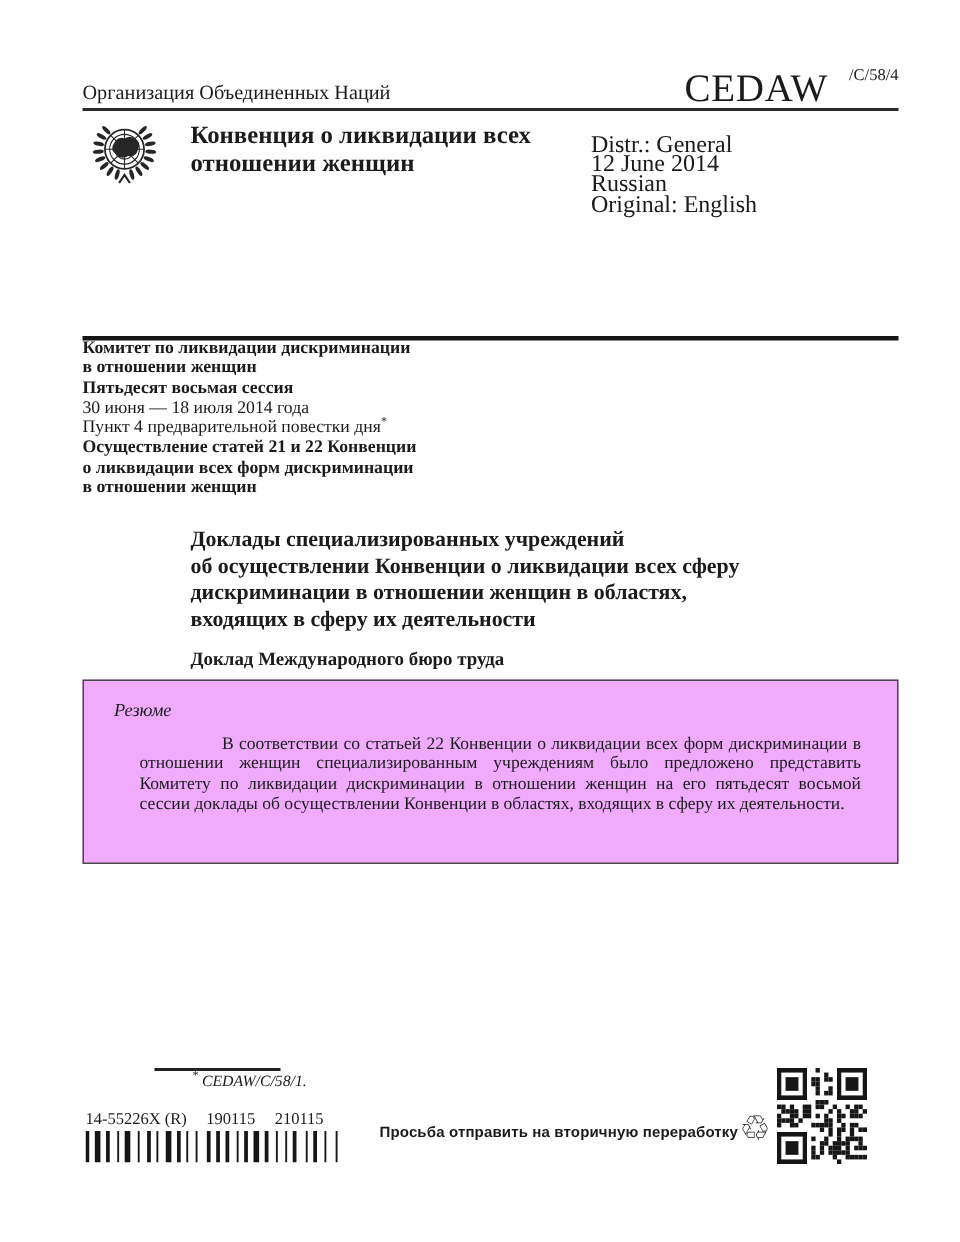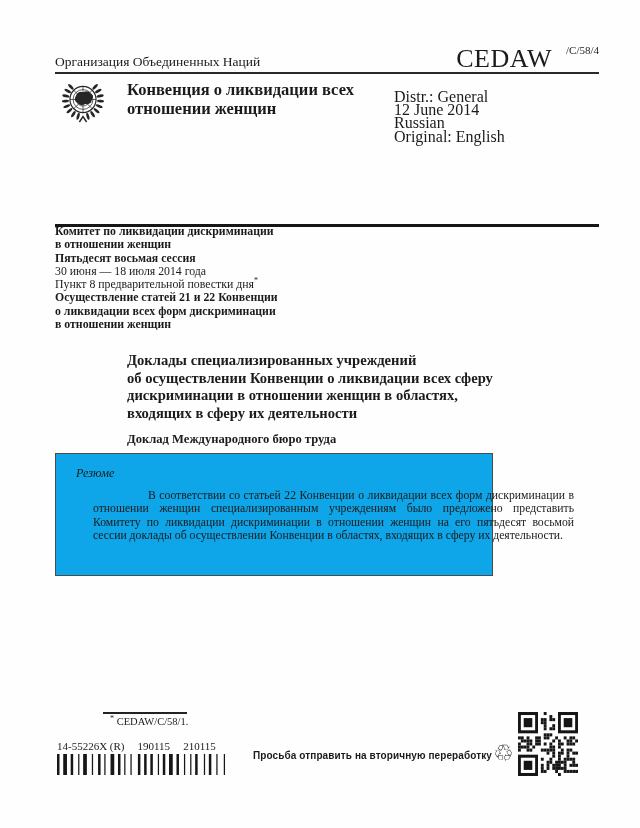--- a/index.html
+++ b/index.html
@@ -27,31 +27,31 @@
   .distr-block { left:394px; top:90px; font-size:16px; line-height:13.2px; }
 
   .committee { left:55px; top:225px; font-size:11.8px; line-height:13.3px; }
   .committee .b { font-weight:bold; }
   .sup { font-size:8px; vertical-align:super; line-height:0; }
 
   .main-title { left:127px; top:352px; font-size:14.6px; font-weight:bold; line-height:17.6px; }
   .subtitle { left:127px; top:432px; font-size:12.6px; font-weight:bold; }
 
   .summary-box {
-    left:55px; top:453px; width:438px; height:123px;
-    border:1.5px solid #4a4a4a; background:#0ea5e9;
+    left:55px; top:453px; width:544px; height:123px;
+    border:1.5px solid #4a4a4a; background:#f0abfc;
   }
   .summary-label { position:absolute; left:20px; top:12px; font-style:italic; font-size:12.2px; }
   .summary-body {
     position:absolute; left:37px; top:35px; width:481px;
     font-size:11.7px; line-height:13.4px; text-align:justify; text-indent:55px;
   }
 
   .footnote-rule { left:103px; top:712px; width:84px; height:1.5px; background:#222; }
-  .footnote { left:110px; top:716px; font-size:10.5px; }
+  .footnote { left:128px; top:716px; font-size:10.5px;font-style:italic; }
 
   .barcode-label { left:57px; top:740px; font-size:11px; display:flex; }
   .barcode-label .gap1 { margin-left:13px; }
   .barcode-label .gap2 { margin-left:13px; }
   .barcode-svg { left:57px; top:754px; width:173px; height:21px; }
 
   .recycle-line { left:240px; top:750px; width:252px; text-align:right; font-size:10px; font-weight:bold;
     font-family:"Liberation Sans","DejaVu Sans",sans-serif; letter-spacing:0.1px; }
   .recycle-glyph { left:493px; top:740px; font-size:23px; font-family:"DejaVu Sans",sans-serif; color:#222; }
 
@@ -117,21 +117,21 @@
     <div>Original: English</div>
   </div>
 
   <div class="abs rule-thick"></div>
 
   <div class="abs committee">
     <div class="b">Комитет по ликвидации дискриминации</div>
     <div class="b">в отношении женщин</div>
     <div class="b">Пятьдесят восьмая сессия</div>
     <div>30 июня — 18 июля 2014 года</div>
-    <div><span>Пункт 8 предварительной повестки дня</span><span class="sup">*</span></div>
+    <div><span>Пункт 4 предварительной повестки дня</span><span class="sup">*</span></div>
     <div class="b">Осуществление статей 21 и 22 Конвенции</div>
     <div class="b">о ликвидации всех форм дискриминации</div>
     <div class="b">в отношении женщин</div>
   </div>
 
   <div class="abs main-title">
     <div>Доклады специализированных учреждений</div>
     <div>об осуществлении Конвенции о ликвидации всех сферу</div>
     <div>дискриминации в отношении женщин в областях,</div>
     <div>входящих в сферу их деятельности</div>

